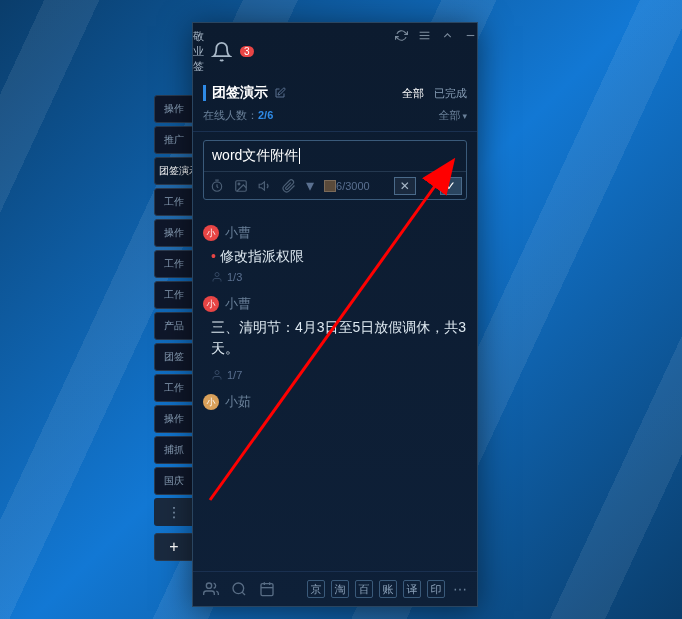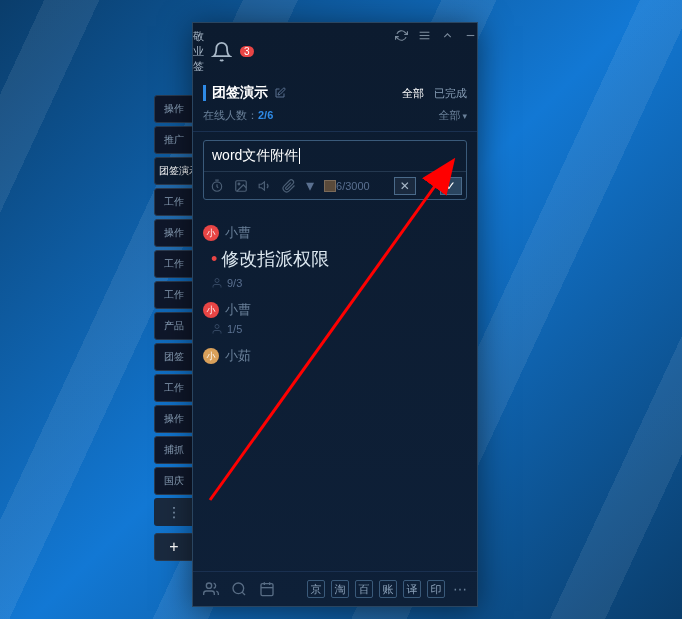--- a/index.html
+++ b/index.html
@@ -36,21 +36,21 @@
 .input-right{display:flex;align-items:center;gap:24px}
 .char-count{color:#5a7090;font-size:11px}
 .btn-cancel,.btn-confirm{width:22px;height:18px;border:1px solid #4a6a8a;display:flex;align-items:center;justify-content:center;font-size:12px}
 .btn-cancel{background:#1a2a3f;color:#a8b8c8}
 .btn-confirm{background:#2a4560;color:#fff}
 .note-item{margin-bottom:12px}
 .note-author{display:flex;align-items:center;gap:6px;margin-bottom:4px}
 .avatar{width:16px;height:16px;border-radius:50%;background:#d9a05a;display:flex;align-items:center;justify-content:center;font-size:9px;color:#fff}
 .avatar.red{background:#e84545}
 .author-name{color:#6a8099;font-size:13px}
-.note-text{color:#dde8f0;font-size:18px;line-height:1.5;padding-left:8px}
+.note-text{color:#dde8f0;font-size:14px;line-height:1.5;padding-left:8px}
 .note-text .bullet{color:#e84545;margin-right:4px}
 .note-para{margin-bottom:10px}
 .note-meta{display:flex;align-items:center;gap:4px;color:#5a7090;font-size:11px;margin-top:4px;padding-left:8px}
 .note-meta svg{width:12px;height:12px;opacity:0.5}
 .footer{padding:8px 10px;display:flex;align-items:center;justify-content:space-between;border-top:1px solid #1a3050}
 .footer-left{display:flex;gap:12px}
 .footer-left svg{width:16px;height:16px;opacity:0.6}
 .footer-right{display:flex;gap:6px;align-items:center}
 .footer-sq{width:18px;height:18px;border:1px solid #3a5a7a;color:#8aa0b8;font-size:11px;display:flex;align-items:center;justify-content:center;border-radius:2px}
 .footer-dots{color:#6a8099;font-size:14px;margin-left:2px}
@@ -166,37 +166,38 @@
       <div class="note-author">
         <div class="avatar red">小</div>
         <span class="author-name">小曹</span>
       </div>
       <div class="note-text"><span class="bullet">•</span><span>修改指派权限</span></div>
       <div class="note-meta">
         <svg viewBox="0 0 24 24" fill="none" stroke="#5a7090" stroke-width="2">
             <path d="M20 21v-2a4 4 0 0 0-4-4H8a4 4 0 0 0-4 4v2"></path>
             <circle cx="12" cy="7" r="4"></circle>
           </svg>
-        <span>9/3</span>
+        <span>1/3</span>
       </div>
     </div>
 
     <div class="note-item">
       <div class="note-author">
         <div class="avatar red">小</div>
         <span class="author-name">小曹</span>
       </div>
       <div class="note-text">
+        <div class="note-para">三、清明节：4月3日至5日放假调休，共3天。</div>
       </div>
       <div class="note-meta">
         <svg viewBox="0 0 24 24" fill="none" stroke="#5a7090" stroke-width="2">
             <path d="M20 21v-2a4 4 0 0 0-4-4H8a4 4 0 0 0-4 4v2"></path>
             <circle cx="12" cy="7" r="4"></circle>
           </svg>
-        <span>1/5</span>
+        <span>1/7</span>
       </div>
     </div>
 
     <div class="note-item">
       <div class="note-author">
         <div class="avatar">小</div>
         <span class="author-name">小茹</span>
       </div>
     </div>
   </div>

